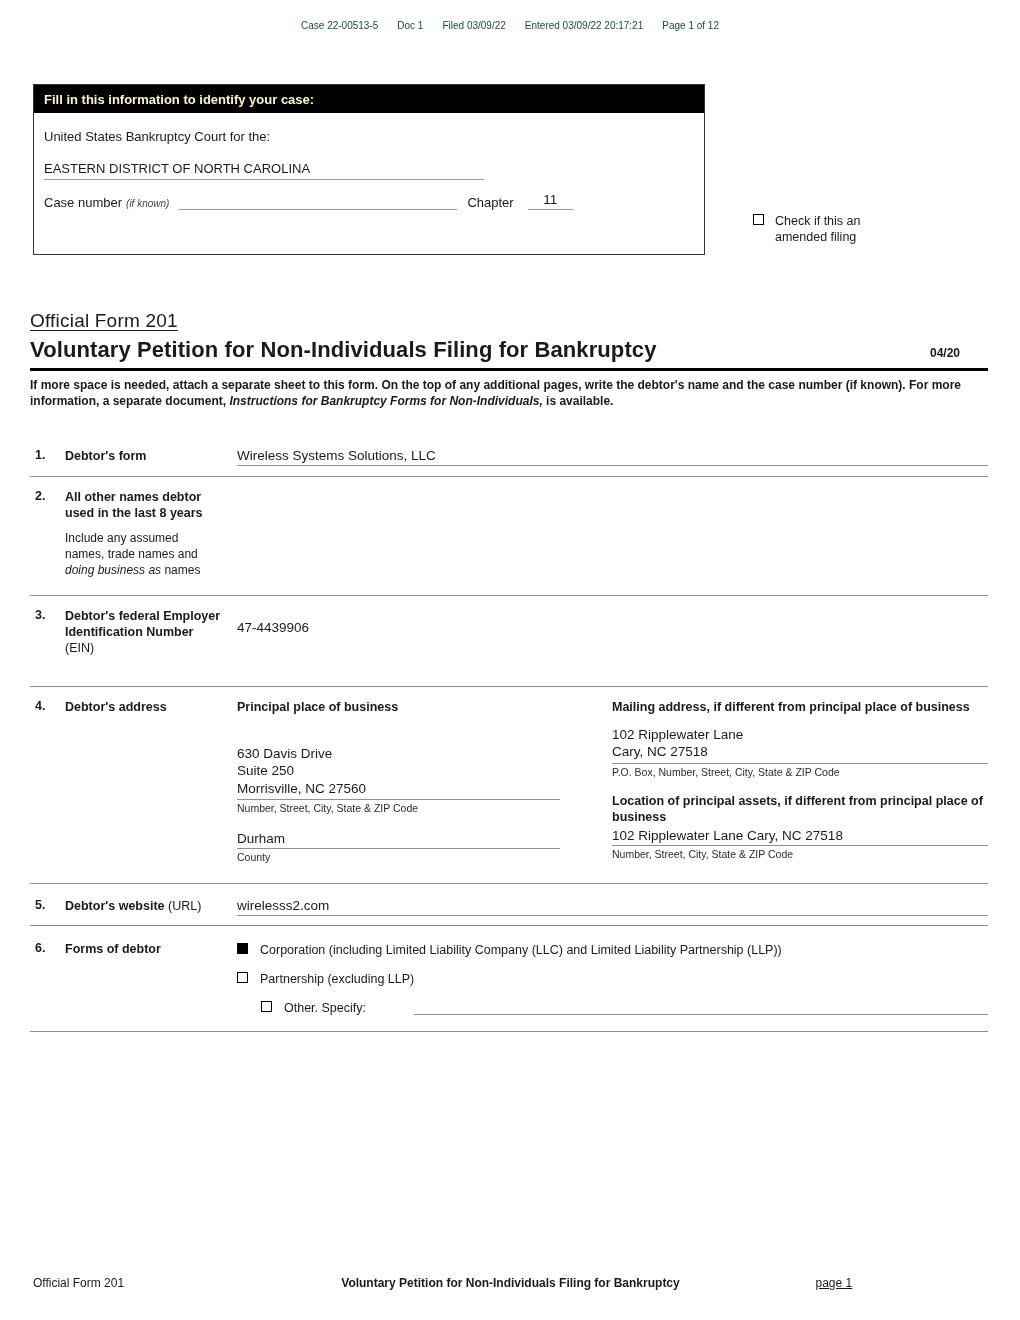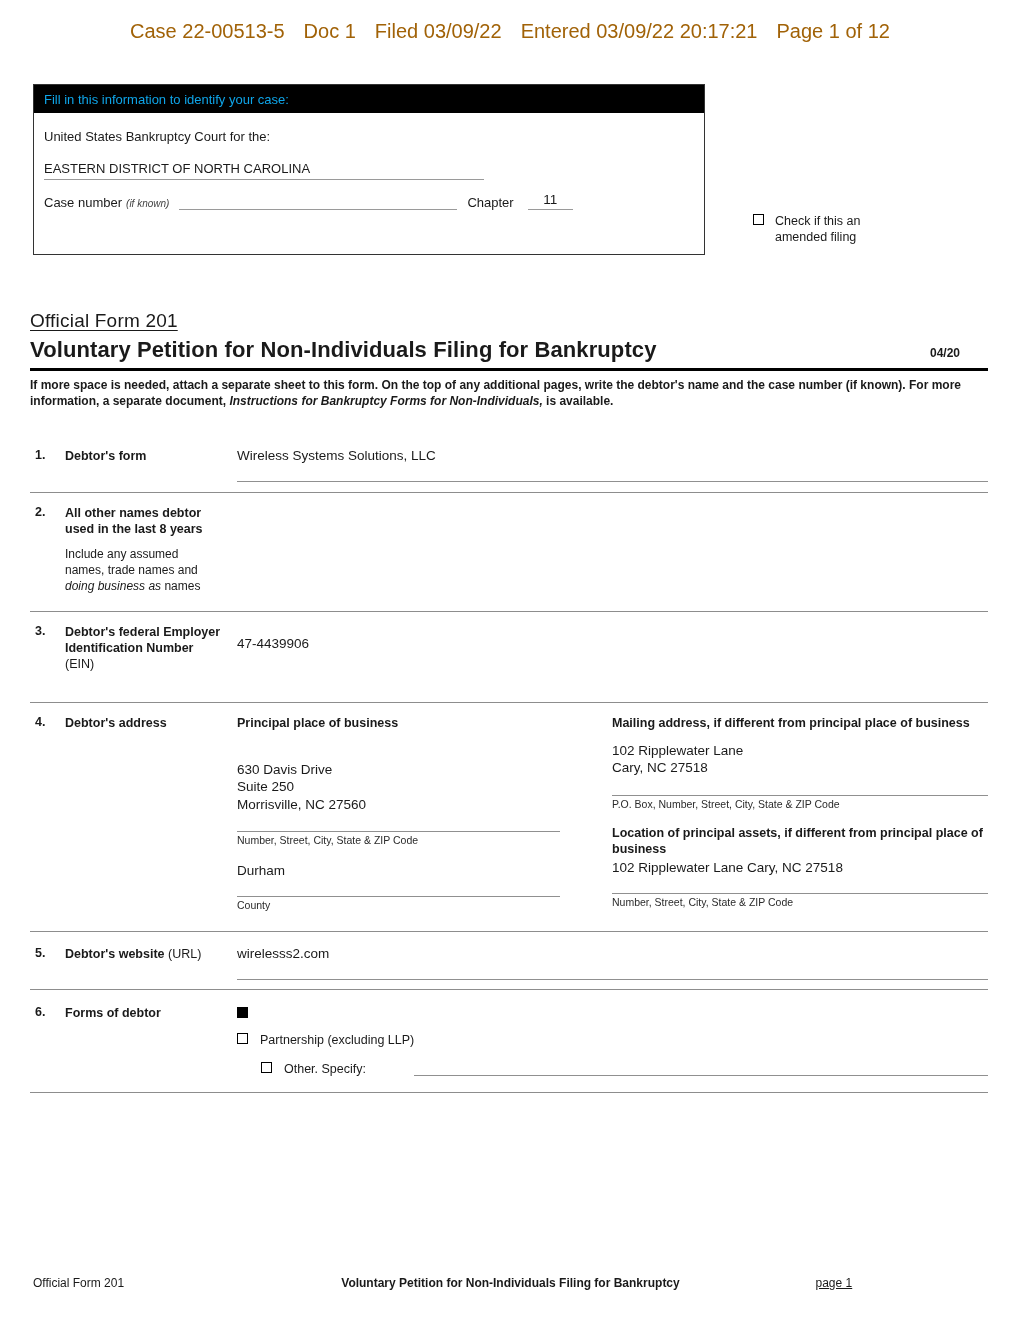--- a/index.html
+++ b/index.html
@@ -11,33 +11,33 @@
     background:#ffffff;
     font-family:"Liberation Sans", sans-serif;
     color:#1a1a1a;
     overflow:hidden;
   }
 
   
   .doc-header {
     position:absolute; top:20px; left:0; right:0;
     display:flex; justify-content:center; column-gap:19px;
-    font-size:20px; color:#a16207; white-space:nowrap;
+    font-size:10px; color:#14532d; white-space:nowrap;
   }
 
   
   .case-box {
     position:absolute; top:84px; left:33px;
     width:672px; height:171px;
     border:1px solid #333;
     background:#fff;
   }
   .case-box-header {
-    background:#000; color:#0ea5e9;
-    font-weight:normal; font-size:13px;
+    background:#000; color:#fef9c3;
+    font-weight:bold; font-size:13px;
     padding:7px 1px 6px 10px;
   }
   .case-box-body { padding:14px 12px 0 10px; font-size:13px; }
   .court-label { margin-top:2px; }
   .district {
     display:inline-block; margin-top:17px; width:440px;
     border-bottom:1px solid #9a9a9a; padding-bottom:3px;
     font-size:13px;
   }
   .case-number-row {
@@ -87,21 +87,21 @@
     display:grid; grid-template-columns:35px 172px 1fr;
     border-bottom:1px solid #8d8d8d;
   }
   .row .num { font-size:12.5px; font-weight:bold; padding-left:5px; }
   .row .label { font-size:12.5px; font-weight:bold; line-height:1.3; padding-right:16px; }
   .row .label .normal { font-weight:normal; }
   .row .content { font-size:13.5px; }
   .note { font-size:12px; font-weight:normal; line-height:1.3; margin-top:10px; }
   .note .ital { font-style:italic; }
 
-  .ufield { border-bottom:1px solid #909090; padding-bottom:18px; }
+  .ufield { border-bottom:1px solid #909090; padding-bottom:2px; }
   .caption { font-size:10.5px; color:#2b2b2b; margin-top:2px; }
   .addr-line { line-height:1.28; }
 
   .row-1 { padding:17px 0 10px 0; }
   .row-2 { padding:12px 0 14px 0; }
   .row-3 { padding:12px 0 22px 0; }
   .row-4 { padding:12px 0 20px 0; }
   .row-5 { padding:14px 0 9px 0; }
   .row-6 { padding:15px 0 14px 0; }
 
@@ -243,20 +243,21 @@
         <div class="ufield">wirelesss2.com</div>
       </div>
     </div>
 
     <div class="row row-6">
       <div class="num">6.</div>
       <div class="label">Forms of debtor</div>
       <div class="content" style="padding-top:2px;">
         <div class="opt-row">
           <span class="checkbox checked"></span>
+          <span>Corporation (including Limited Liability Company (LLC) and Limited Liability Partnership (LLP))</span>
         </div>
         <div class="opt-row">
           <span class="checkbox"></span>
           <span>Partnership (excluding LLP)</span>
         </div>
         <div class="opt-row">
           <span class="checkbox"></span>
           <span>Other. Specify:</span>
           <span class="specify-line"></span>
         </div>

